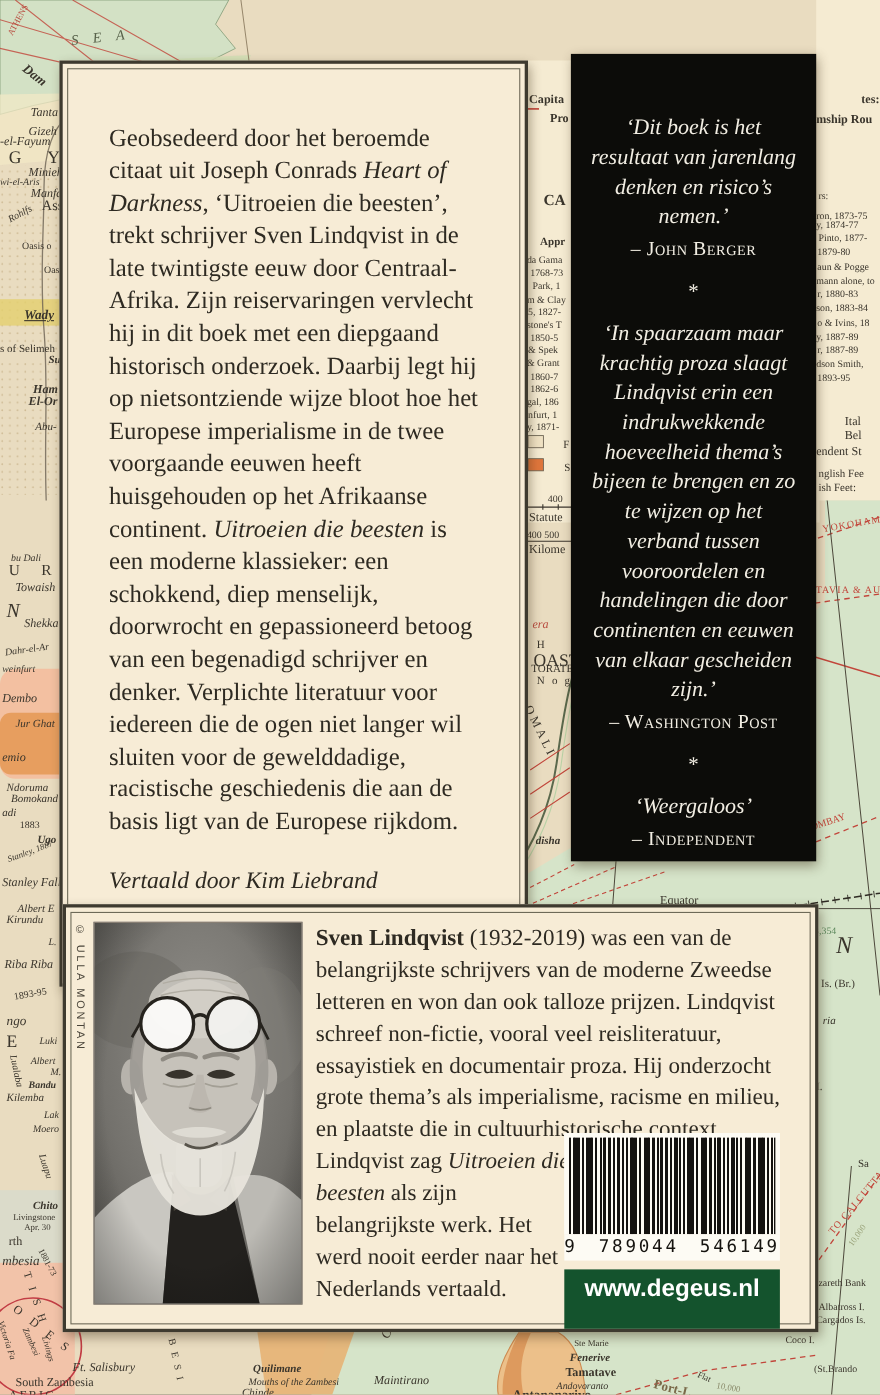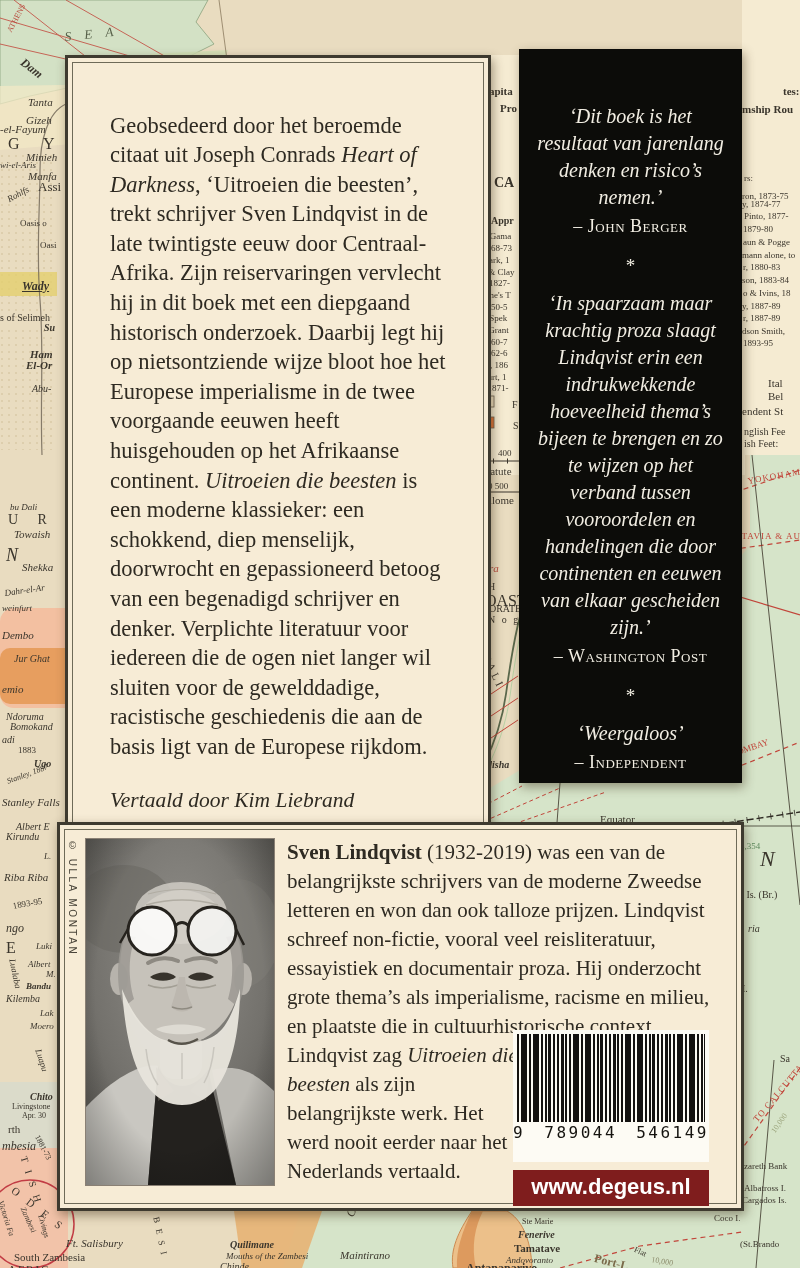--- a/index.html
+++ b/index.html
@@ -7,21 +7,21 @@
         background:#e9dcc0;font-family:"Liberation Serif","DejaVu Serif",serif;}
   .map-svg{position:absolute;left:0;top:0;}
   .map-labels{position:absolute;left:0;top:0;width:800px;height:1268px;}
   .mlab{position:absolute;white-space:nowrap;color:#3a352c;line-height:1;transform-origin:left top;}
 
   
   .frame{position:absolute;background:#f7ecd6;border:3px solid #3e3a2f;padding:4px;
          box-sizing:border-box;box-shadow:2px 4px 10px rgba(60,45,20,.45);}
   .frame-inner{border:1px solid #6e6a58;width:100%;height:100%;box-sizing:border-box;position:relative;}
 
-  .synopsis-box{left:65px;top:55px;width:426px;height:842px;}
+  .synopsis-box{left:54px;top:55px;width:426px;height:842px;}
   .synopsis-text{padding:25px 32px 0 37px;font-size:22.5px;line-height:29.6px;color:#2e2a22;}
   .translator{margin:26px 0 0 37px;font-style:italic;font-size:21.5px;color:#2e2a22;}
 
   .quotes-box{position:absolute;left:519px;top:49px;width:223px;height:734px;background:#0c0c09;
               color:#f2eee3;text-align:center;padding:54px 17px 0;box-sizing:border-box;
               box-shadow:2px 4px 10px rgba(60,45,20,.45);}
   .quote{font-style:italic;font-size:20px;line-height:27px;margin:0;}
   .quote-attr{font-style:normal;font-variant:small-caps;font-size:18px;letter-spacing:.5px;margin-top:5px;}
   .quote-sep{font-size:19px;margin:13px 0;}
 
@@ -34,23 +34,23 @@
   .bio-text{position:absolute;left:222px;top:8px;width:437px;font-size:21px;line-height:29px;color:#2e2a22;}
   .bio-text p{margin:0;}
   .bio-p2{width:232px;}
 
   .barcode-block{position:absolute;left:448px;top:200px;width:196px;}
   .bars{height:92px;background-color:#fdfbf4;background-image:
         repeating-linear-gradient(90deg,#141210 0 2px,transparent 2px 4px),
         repeating-linear-gradient(90deg,transparent 0 5px,#141210 5px 8px,transparent 8px 13px);
         border:4px solid #fdfbf4;border-bottom:none;box-sizing:border-box;}
   .digits{background:#fdfbf4;text-align:center;font-family:"DejaVu Sans Mono",monospace;
-          font-size:16px;letter-spacing:2.5px;word-spacing:7px;color:#15130f;padding:1px 0 20px;}
-  .banner{margin-top:8px;background:#7f1d1d;color:#fff;font-family:"Liberation Sans",sans-serif;
-          font-weight:bold;font-size:22px;text-align:center;padding:4px 0 6px;}
+          font-size:16px;letter-spacing:2.5px;word-spacing:7px;color:#15130f;padding:1px 0 4px;}
+  .banner{margin-top:8px;background:#14532d;color:#fff;font-family:"Liberation Sans",sans-serif;
+          font-weight:bold;font-size:22px;text-align:center;padding:4px 0 24px;}
 </style>
 </head>
 <body>
 
 <div class="page">
 
   <svg class="map-svg" width="800" height="1268" viewBox="0 0 800 1268" aria-hidden="true">
     <defs>
       <pattern id="dots" width="7" height="7" patternUnits="userSpaceOnUse">
         <circle cx="2" cy="2" r="0.8" fill="#bda578"></circle>

